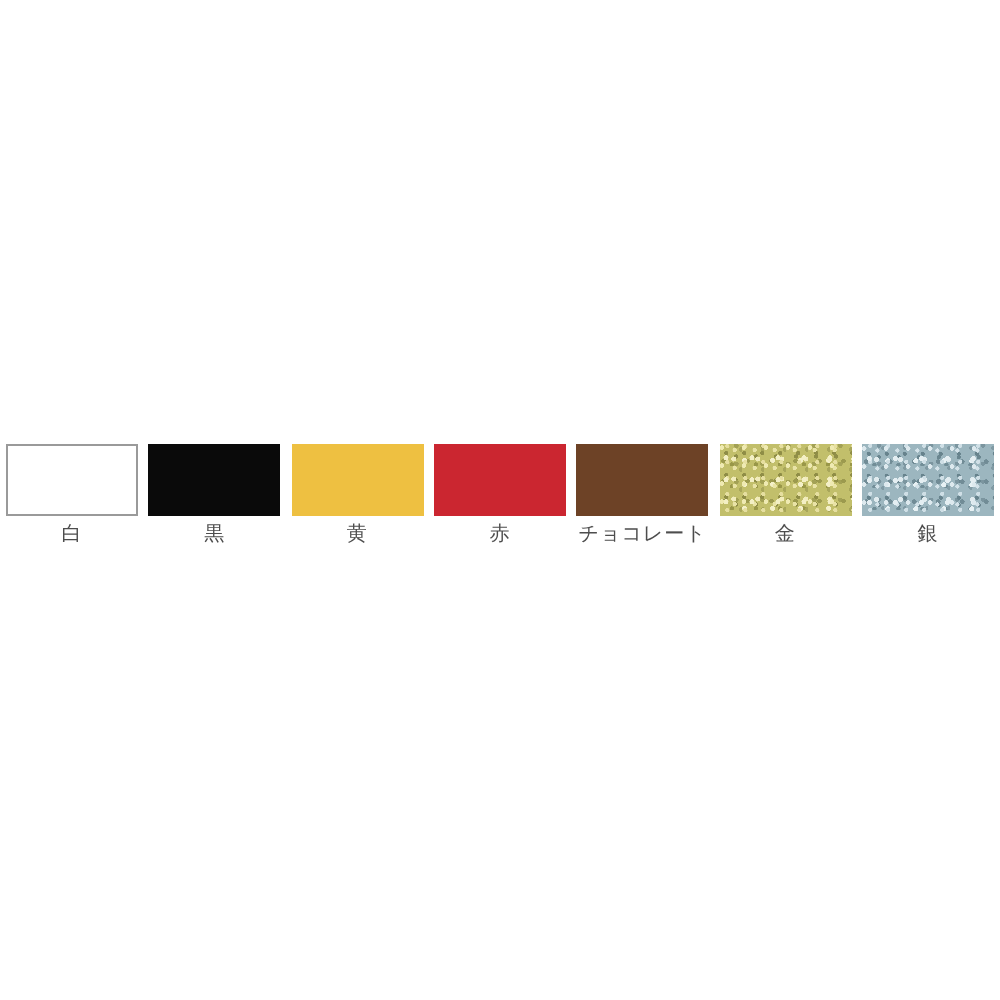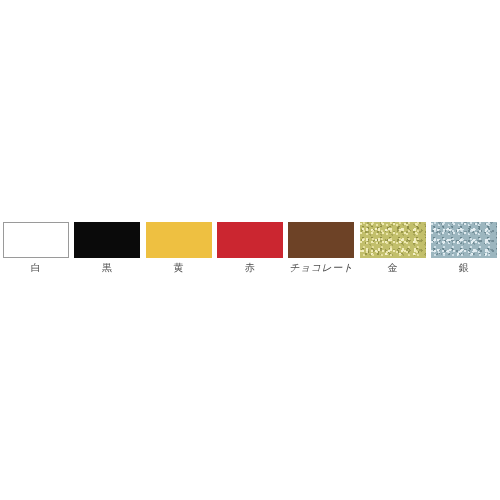--- a/index.html
+++ b/index.html
@@ -123,21 +123,21 @@
       <div class="swatch-label" style="color: rgb(77, 77, 77);">黄</div>
     </div>
 
     <div class="swatch-cell">
       <div class="swatch-chip" style="background: rgb(203, 38, 48);"></div>
       <div class="swatch-label" style="color: rgb(77, 77, 77);">赤</div>
     </div>
 
     <div class="swatch-cell">
       <div class="swatch-chip" style="background: rgb(109, 66, 38);"></div>
-      <div class="swatch-label" style="color: rgb(77, 77, 77); font-style: italic;">チョコレート</div>
+      <div class="swatch-label" style="color: rgb(77, 77, 77);">チョコレート</div>
     </div>
 
     <div class="swatch-cell">
       <div class="swatch-chip chip-gold" style="background-color: rgb(194, 191, 107);"></div>
       <div class="swatch-label" style="color: rgb(77, 77, 77);">金</div>
     </div>
 
     <div class="swatch-cell">
       <div class="swatch-chip chip-silver" style="background-color: rgb(156, 182, 191);"></div>
       <div class="swatch-label" style="color: rgb(77, 77, 77);">銀</div>

